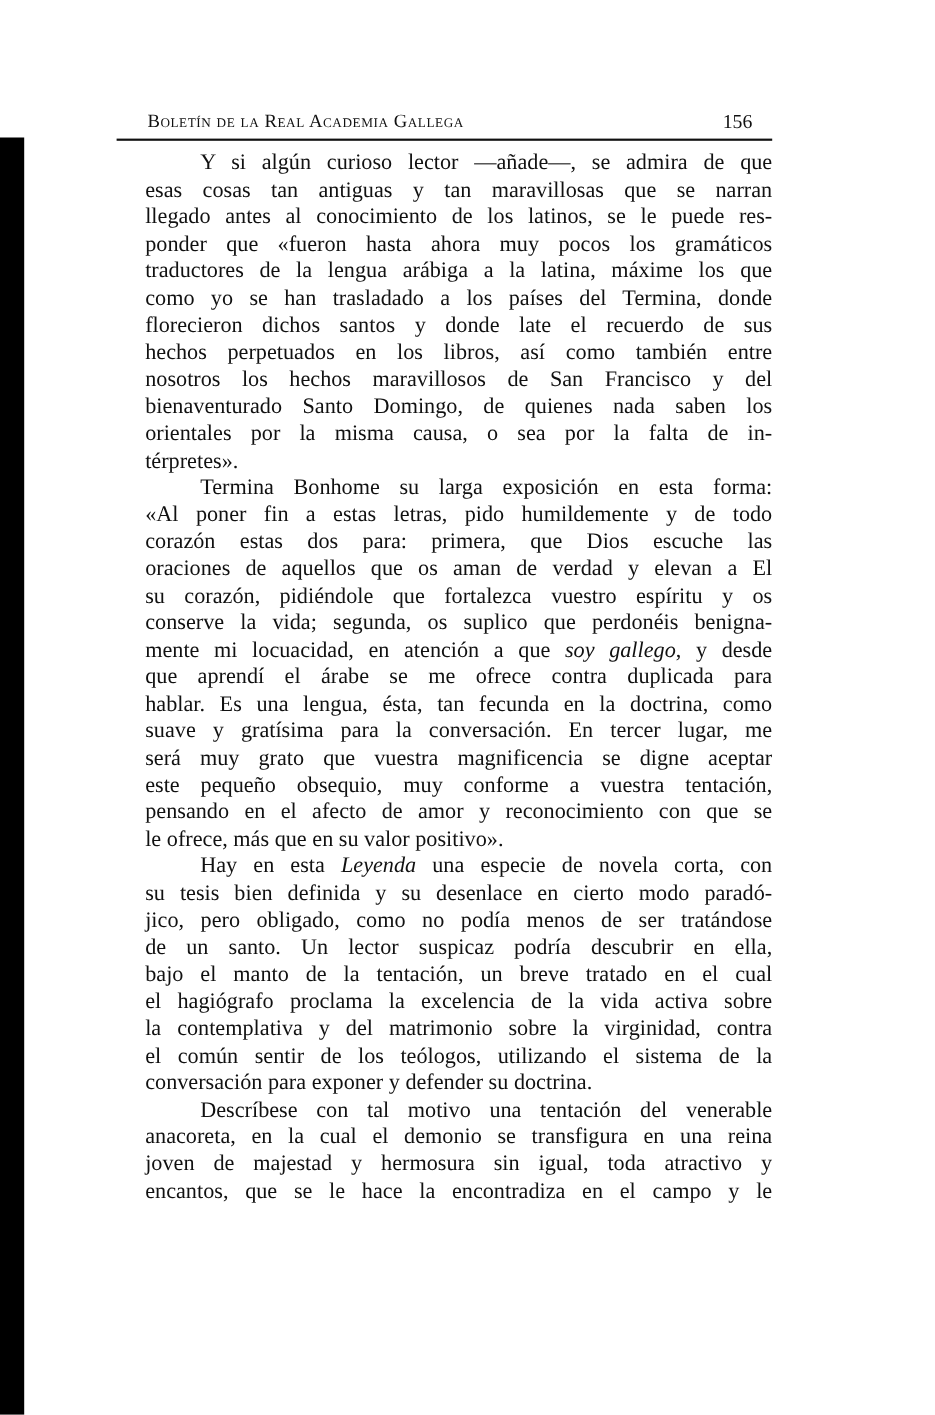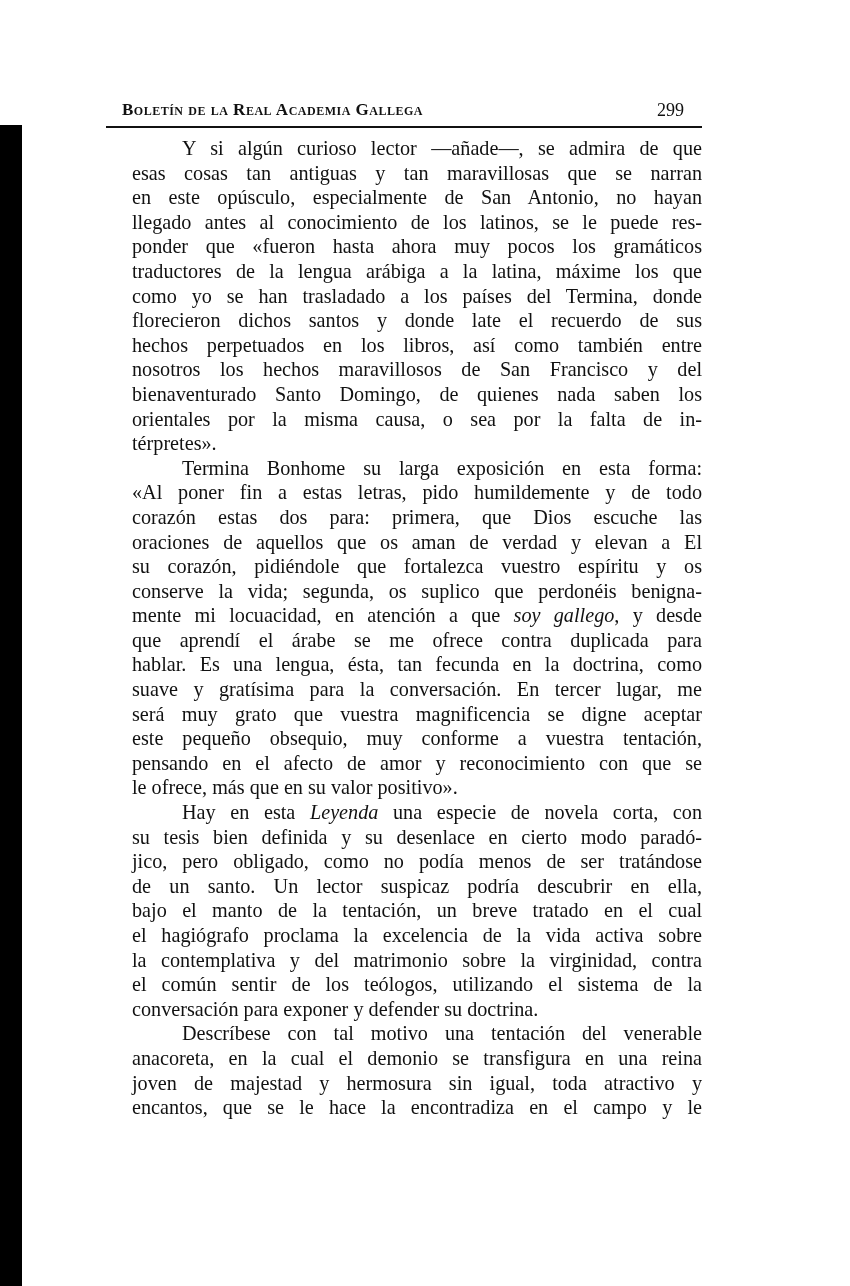--- a/index.html
+++ b/index.html
@@ -11,22 +11,22 @@
     position: absolute; left: 0; top: 125px; width: 22px; height: 1161px; background: #000;
   }
   .page {
     position: absolute; left: 82px; top: 96px; width: 620px;
   }
   .running-head {
     position: relative; height: 30px; border-bottom: 2px solid #111;
     margin-left: 24px;
   }
   .running-head .title {
-    position: absolute; left: 16px; top: 4px;
-    font-family: "Liberation Serif", serif; font-weight: bold; font-variant: small-caps;
+    position: absolute; left: 28px; top: 4px;
+    font-family: "Liberation Serif", serif; font-weight: normal; font-variant: small-caps;
     font-size: 17px; letter-spacing: 0.5px;
   }
   .running-head .folio {
     position: absolute; right: 18px; top: 4px;
     font-family: "Liberation Serif", serif; font-size: 18px;
   }
   .body-text {
     margin-top: 8px;
     font-family: "Liberation Serif", serif;
     font-size: 20.2px; line-height: 24.6px; text-align: justify;
@@ -39,27 +39,26 @@
   em { font-style: italic; }
 </style>
 </head>
 <body>
 
 <div class="edge-bar"></div>
 
 <div class="page">
   <div class="running-head">
     <span class="title">Boletín de la Real Academia Gallega</span>
-    <span class="folio">299</span>
+    <span class="folio">156</span>
   </div>
   <div class="body-text" id="body-text">
       <div class="para">
         <span class="line">Y si algún curioso lector —añade—, se admira de que</span>
         <span class="line">esas cosas tan antiguas y tan maravillosas que se narran</span>
-        <span class="line">en este opúsculo, especialmente de San Antonio, no hayan</span>
         <span class="line">llegado antes al conocimiento de los latinos, se le puede res-</span>
         <span class="line">ponder que «fueron hasta ahora muy pocos los gramáticos</span>
         <span class="line">traductores de la lengua arábiga a la latina, máxime los que</span>
         <span class="line">como yo se han trasladado a los países del Termina, donde</span>
         <span class="line">florecieron dichos santos y donde late el recuerdo de sus</span>
         <span class="line">hechos perpetuados en los libros, así como también entre</span>
         <span class="line">nosotros los hechos maravillosos de San Francisco y del</span>
         <span class="line">bienaventurado Santo Domingo, de quienes nada saben los</span>
         <span class="line">orientales por la misma causa, o sea por la falta de in-</span>
         <span class="line last">térpretes».</span>

